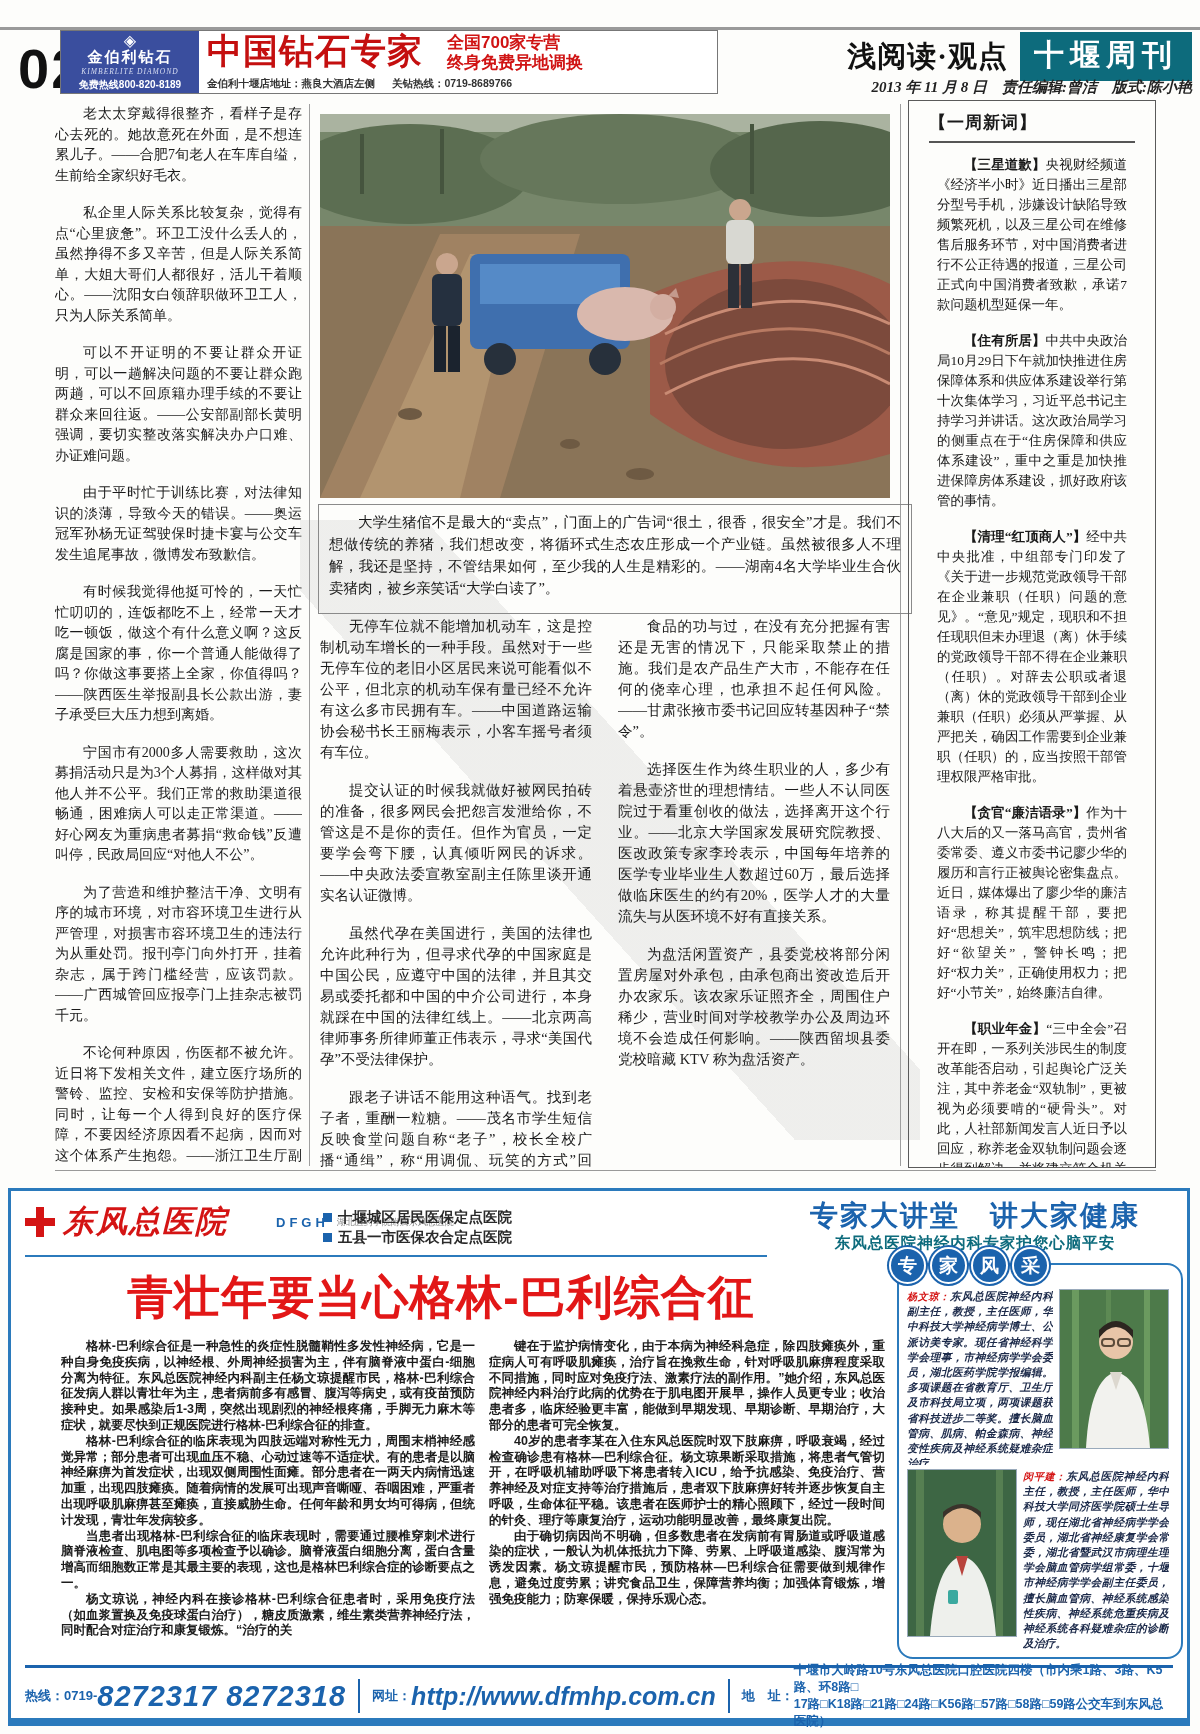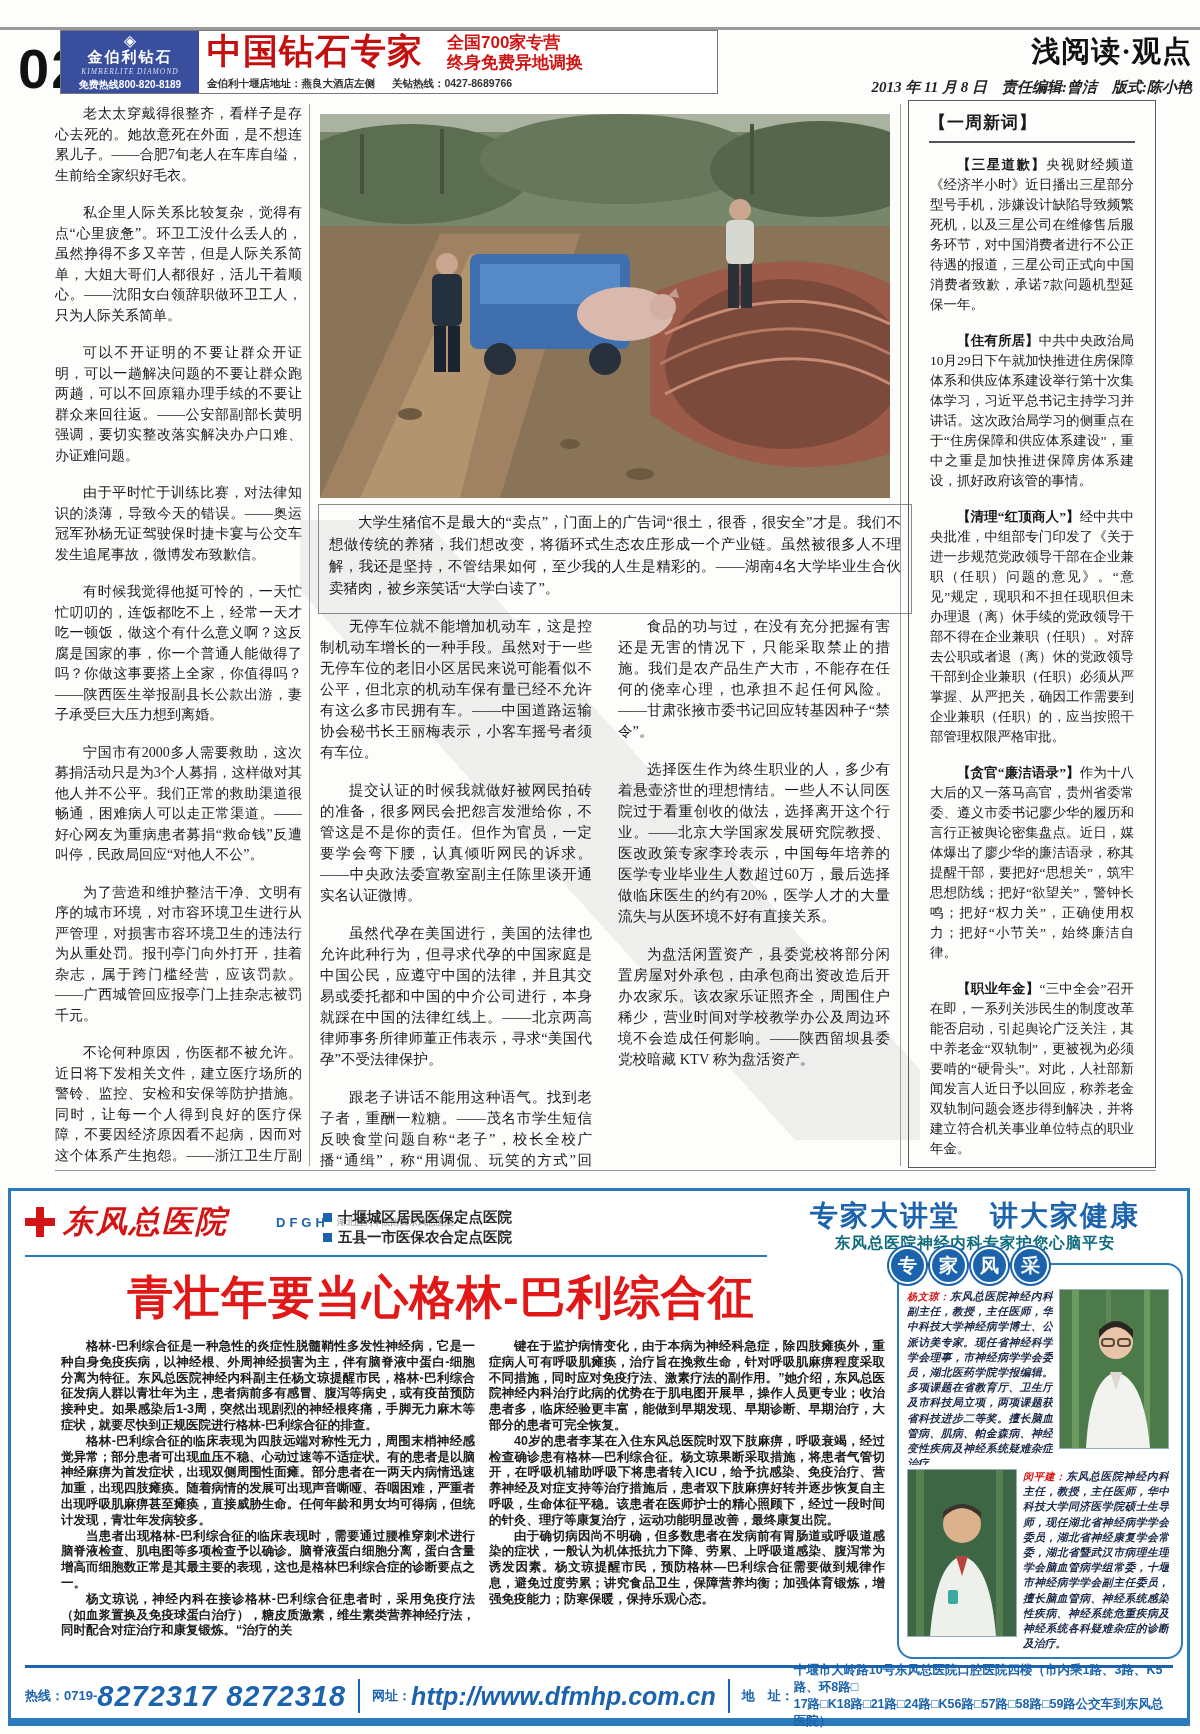--- a/index.html
+++ b/index.html
@@ -32,21 +32,21 @@
   .col3{left:618px;top:616px;width:272px;height:552px;font-size:14.5px;line-height:21px;}
   .vrule{width:1px;background:#9f9f9f;}
   .photo{left:320px;top:114px;width:570px;height:384px;overflow:hidden;background:#7d8a70;}
   .caption-box{left:318px;top:504px;width:572px;height:96px;border:1px solid #8a8a8a;padding:6px 10px;
                font-size:14.5px;line-height:22px;text-align:justify;overflow:hidden;}
   .caption-box p{margin:0;text-indent:2em;}
   .sidebar{left:908px;top:100px;width:248px;height:1068px;border:1px solid #5a5a5a;padding:10px 20px;box-sizing:border-box;overflow:hidden;}
   .sidebar-title{font:700 17px "Liberation Serif",serif;letter-spacing:1px;}
   .sidebar-hr{height:2px;background:#555;margin:7px 0 12px;}
   .sidebar .col-inner{text-align:justify;font-size:13.5px;line-height:20px;}
-  .sidebar .col-inner p{margin:0 1px 16px;text-indent:2em;}
+  .sidebar .col-inner p{margin:0 8px 16px;text-indent:2em;}
   .sidebar .col-inner b{font-weight:700;}
   .bottom-rule{left:55px;top:1170px;width:1101px;height:1px;background:#999;}
   .wm{pointer-events:none;background:linear-gradient(48deg,transparent 42%,rgba(110,110,110,0.10) 42%,rgba(110,110,110,0.10) 58%,transparent 58%);}
   
   .had{left:8px;top:1188px;width:1182px;height:538px;border:3px solid #2b7abc;border-bottom:8px solid #2b7abc;background:#fff;box-sizing:border-box;}
   .had .abs{position:absolute;}
   .logo-row{left:14px;top:10px;display:flex;align-items:center;gap:8px;}
   .redcross{width:30px;height:30px;position:relative;flex:none;}
   .redcross:before{content:"";position:absolute;left:11px;top:0;width:8px;height:30px;background:#d41414;}
   .redcross:after{content:"";position:absolute;left:0;top:11px;width:30px;height:8px;background:#d41414;}
@@ -98,27 +98,28 @@
       <span class="kb-hotline">免费热线800-820-8189</span>
     </div>
     <div class="kb-main">
       <div class="kb-title">中国钻石专家</div>
       <div class="kb-sub">
         <div>全国700家专营</div>
         <div>终身免费异地调换</div>
       </div>
       <div class="kb-addr">
         <span>金伯利十堰店地址：燕良大酒店左侧</span>
-        <span>关钻热线：0427-8689766</span>
+        <span>关钻热线：0719-8689766</span>
       </div>
     </div>
   </div>
 
   <div class="abs mast-row">
     <span class="section-title">浅阅读·观点</span>
+    <span class="mast-box">十堰周刊</span>
   </div>
   <div class="abs dateline">2013 年 11 月 8 日　责任编辑:曾洁　版式:陈小艳</div>
 
   <div class="abs wm" style="left:300px;top:520px;width:620px;height:620px;"></div>
 
   <div class="abs vrule" style="left:309px;top:104px;height:1062px;"></div>
   <div class="abs vrule" style="left:900px;top:104px;height:1062px;"></div>
   <div class="abs bottom-rule"></div>
 
   <div class="col col1">

